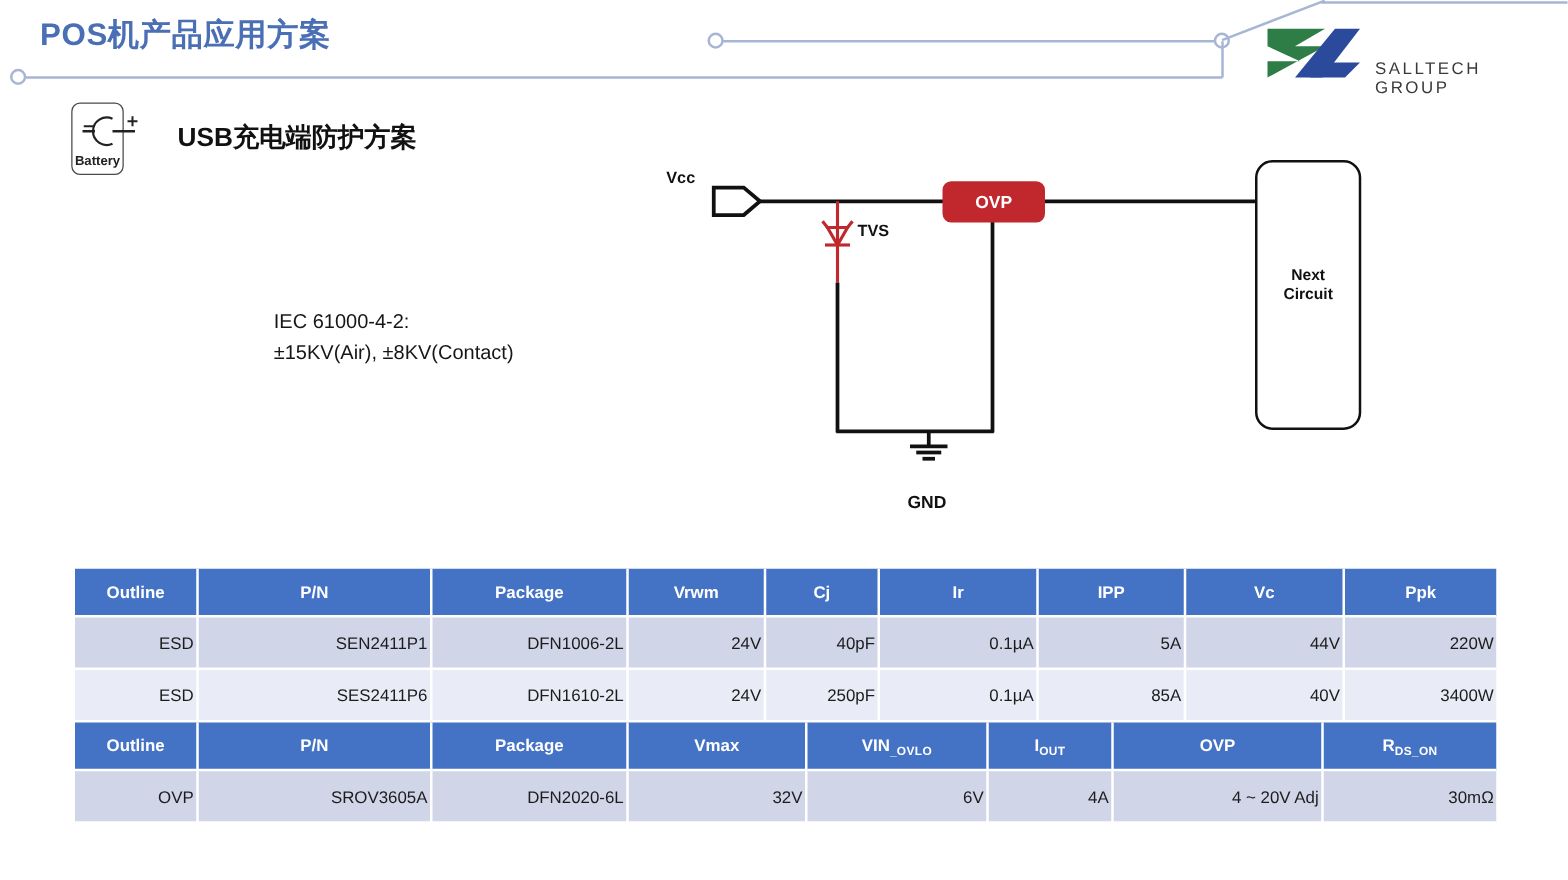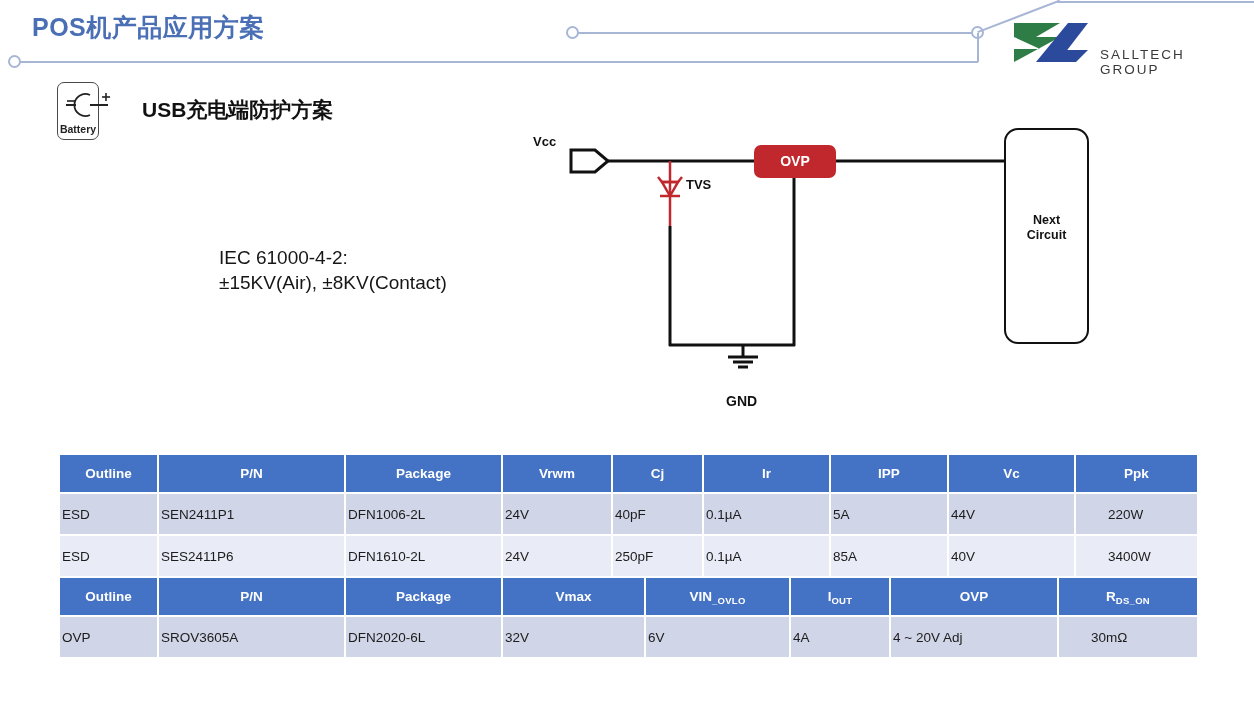--- a/index.html
+++ b/index.html
@@ -98,21 +98,21 @@
     white-space: nowrap;
   }
   #section-heading .lat {
     font-family: "Liberation Sans", sans-serif;
   }
 
   
   #iec-note {
     position: absolute;
     left: 219px; top: 245px;
-    font-size: 19px;
+    font-size: 16px;
     line-height: 25px;
     color: #161616;
     white-space: pre;
   }
 
   
   #circuit {
     position: absolute;
     left: 0; top: 0;
     width: 1254px; height: 704px;
@@ -180,21 +180,21 @@
     border-right: 2px solid #ffffff;
     border-bottom: 2px solid #ffffff;
     text-align: center;
     padding: 0 2px;
   }
   .tbl th:last-child { border-right: none; }
   .tbl td {
     font-size: 13.5px;
     color: #1c1c1c;
     height: 40px;
-    text-align: left;
+    text-align: right;
     border-right: 2px solid #ffffff;
     border-bottom: 2px solid #ffffff;
     padding: 0 2px;
   }
   .tbl td:last-child { border-right: none; padding-left: 32px; }
   .tbl tr.row-a td { background: #D0D5E8; }
   .tbl tr.row-b td { background: #E9ECF6; }
   .tbl th sub {
     font-size: 9.5px;
     vertical-align: baseline;

